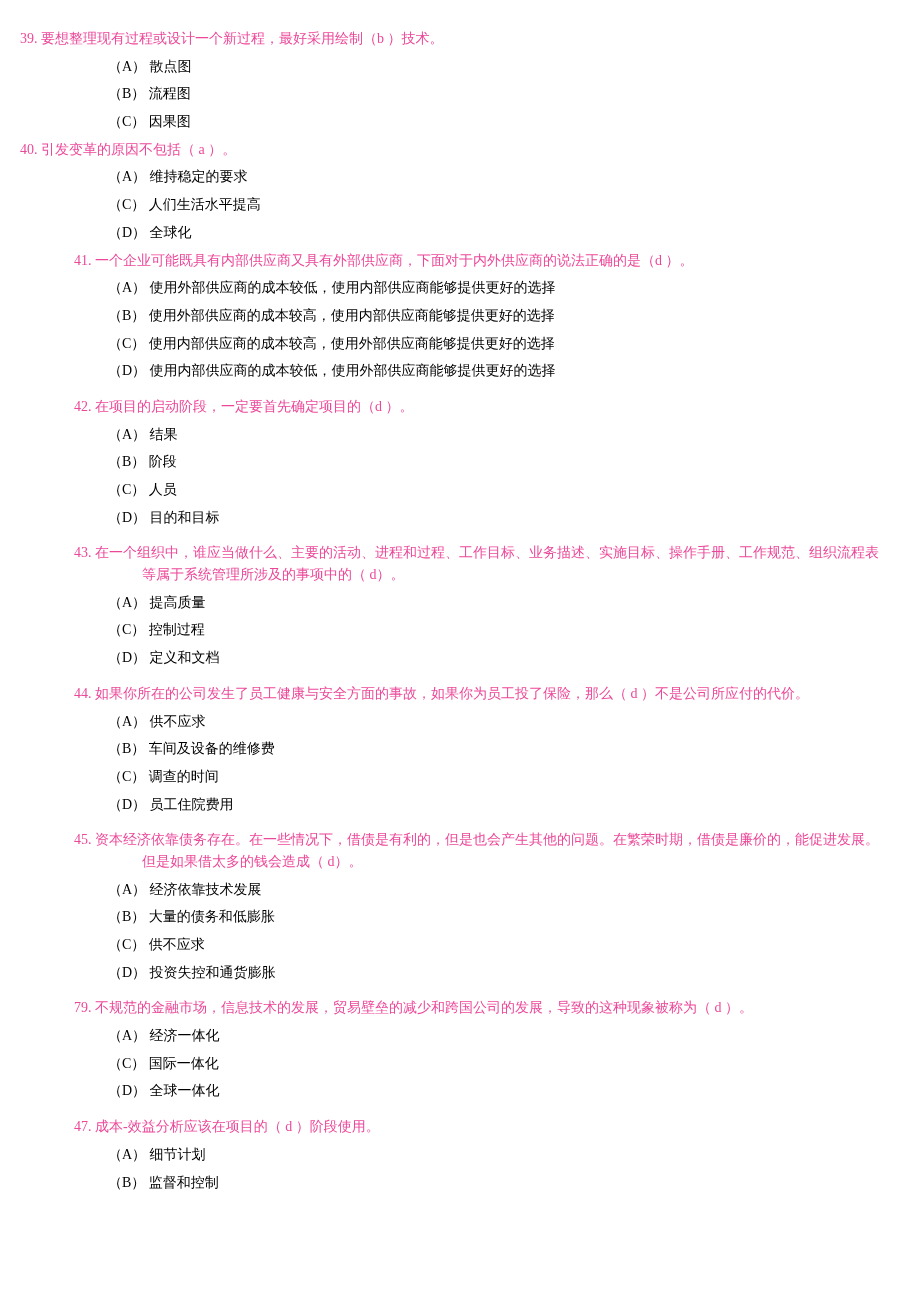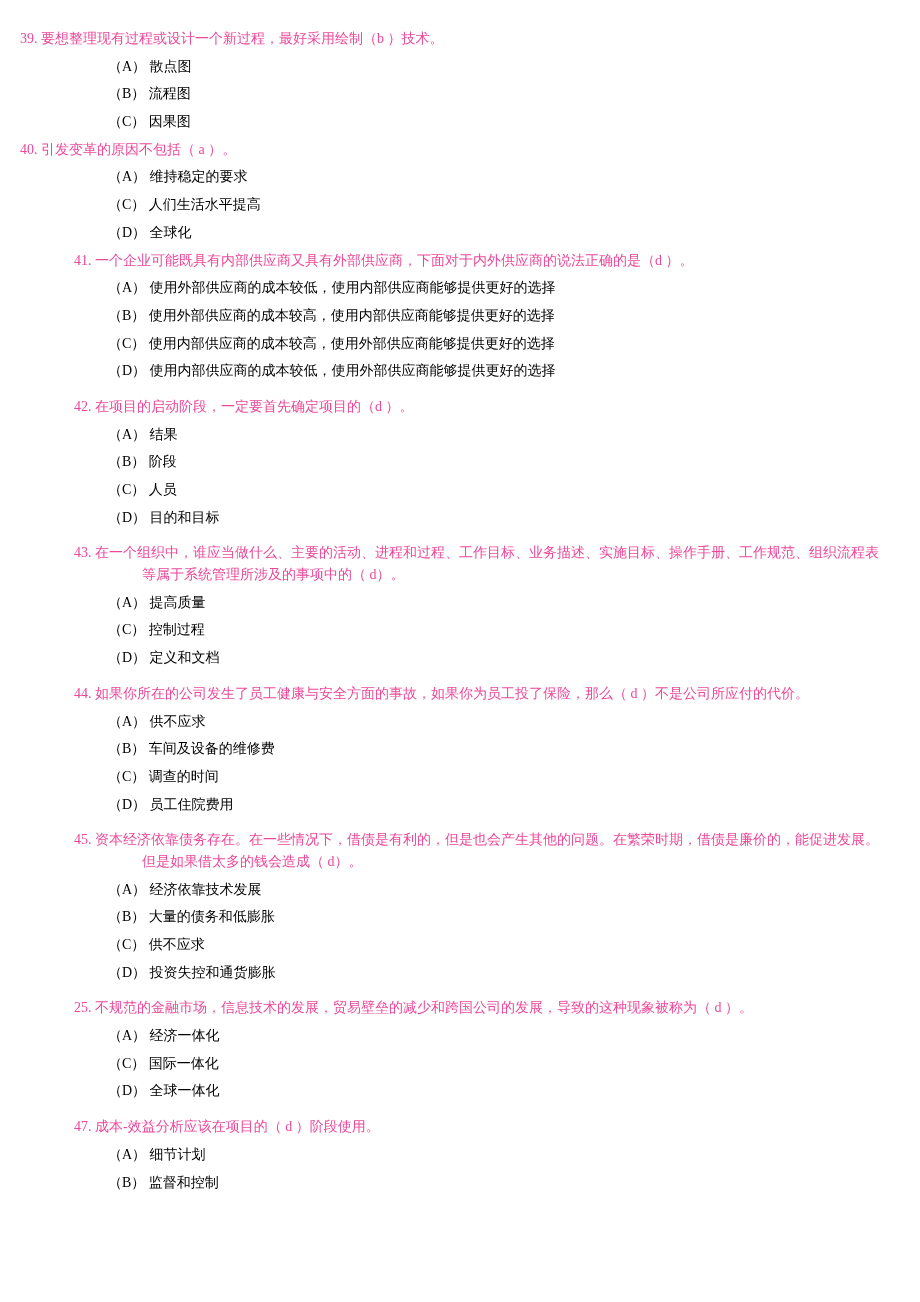--- a/index.html
+++ b/index.html
@@ -113,21 +113,21 @@
         <div class="question-stem"><span>45.</span><span>   资本经济依靠债务存在。在一些情况下，借债是有利的，但是也会产生其他的问题。在繁荣时期，借债是廉价的，能促进发展。但是如果借太多的钱会造成（ d）。</span></div>
       </div>
       <div class="option">（A）  经济依靠技术发展</div>
       <div class="option">（B）  大量的债务和低膨胀</div>
       <div class="option">（C）  供不应求</div>
       <div class="option">（D）  投资失控和通货膨胀</div>
     </div>
     <div class="spacer-after"></div>
     <div class="question-block">
       <div class="q-inner">
-        <div class="question-stem"><span>25.</span><span>   不规范的金融市场，信息技术的发展，贸易壁垒的减少和跨国公司的发展，导致的这种现象被称为（ d ）。</span></div>
+        <div class="question-stem"><span>79.</span><span>   不规范的金融市场，信息技术的发展，贸易壁垒的减少和跨国公司的发展，导致的这种现象被称为（ d ）。</span></div>
       </div>
       <div class="option">（A）  经济一体化</div>
       <div class="option">（C）  国际一体化</div>
       <div class="option">（D）  全球一体化</div>
     </div>
     <div class="spacer-after"></div>
     <div class="question-block">
       <div class="q-inner">
         <div class="question-stem"><span>47.</span><span>   成本-效益分析应该在项目的（ d ）阶段使用。</span></div>
       </div>

